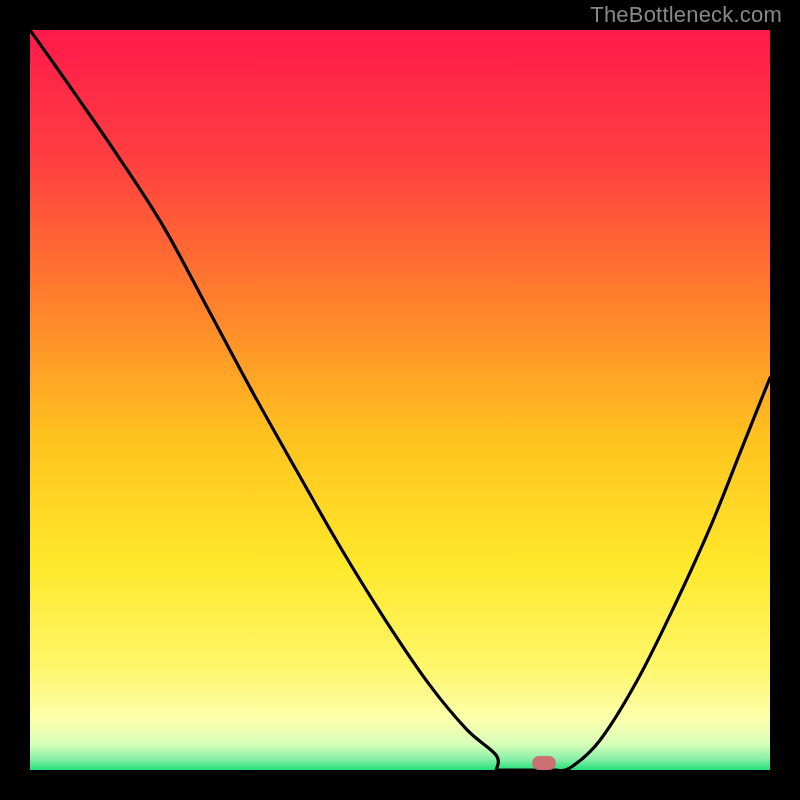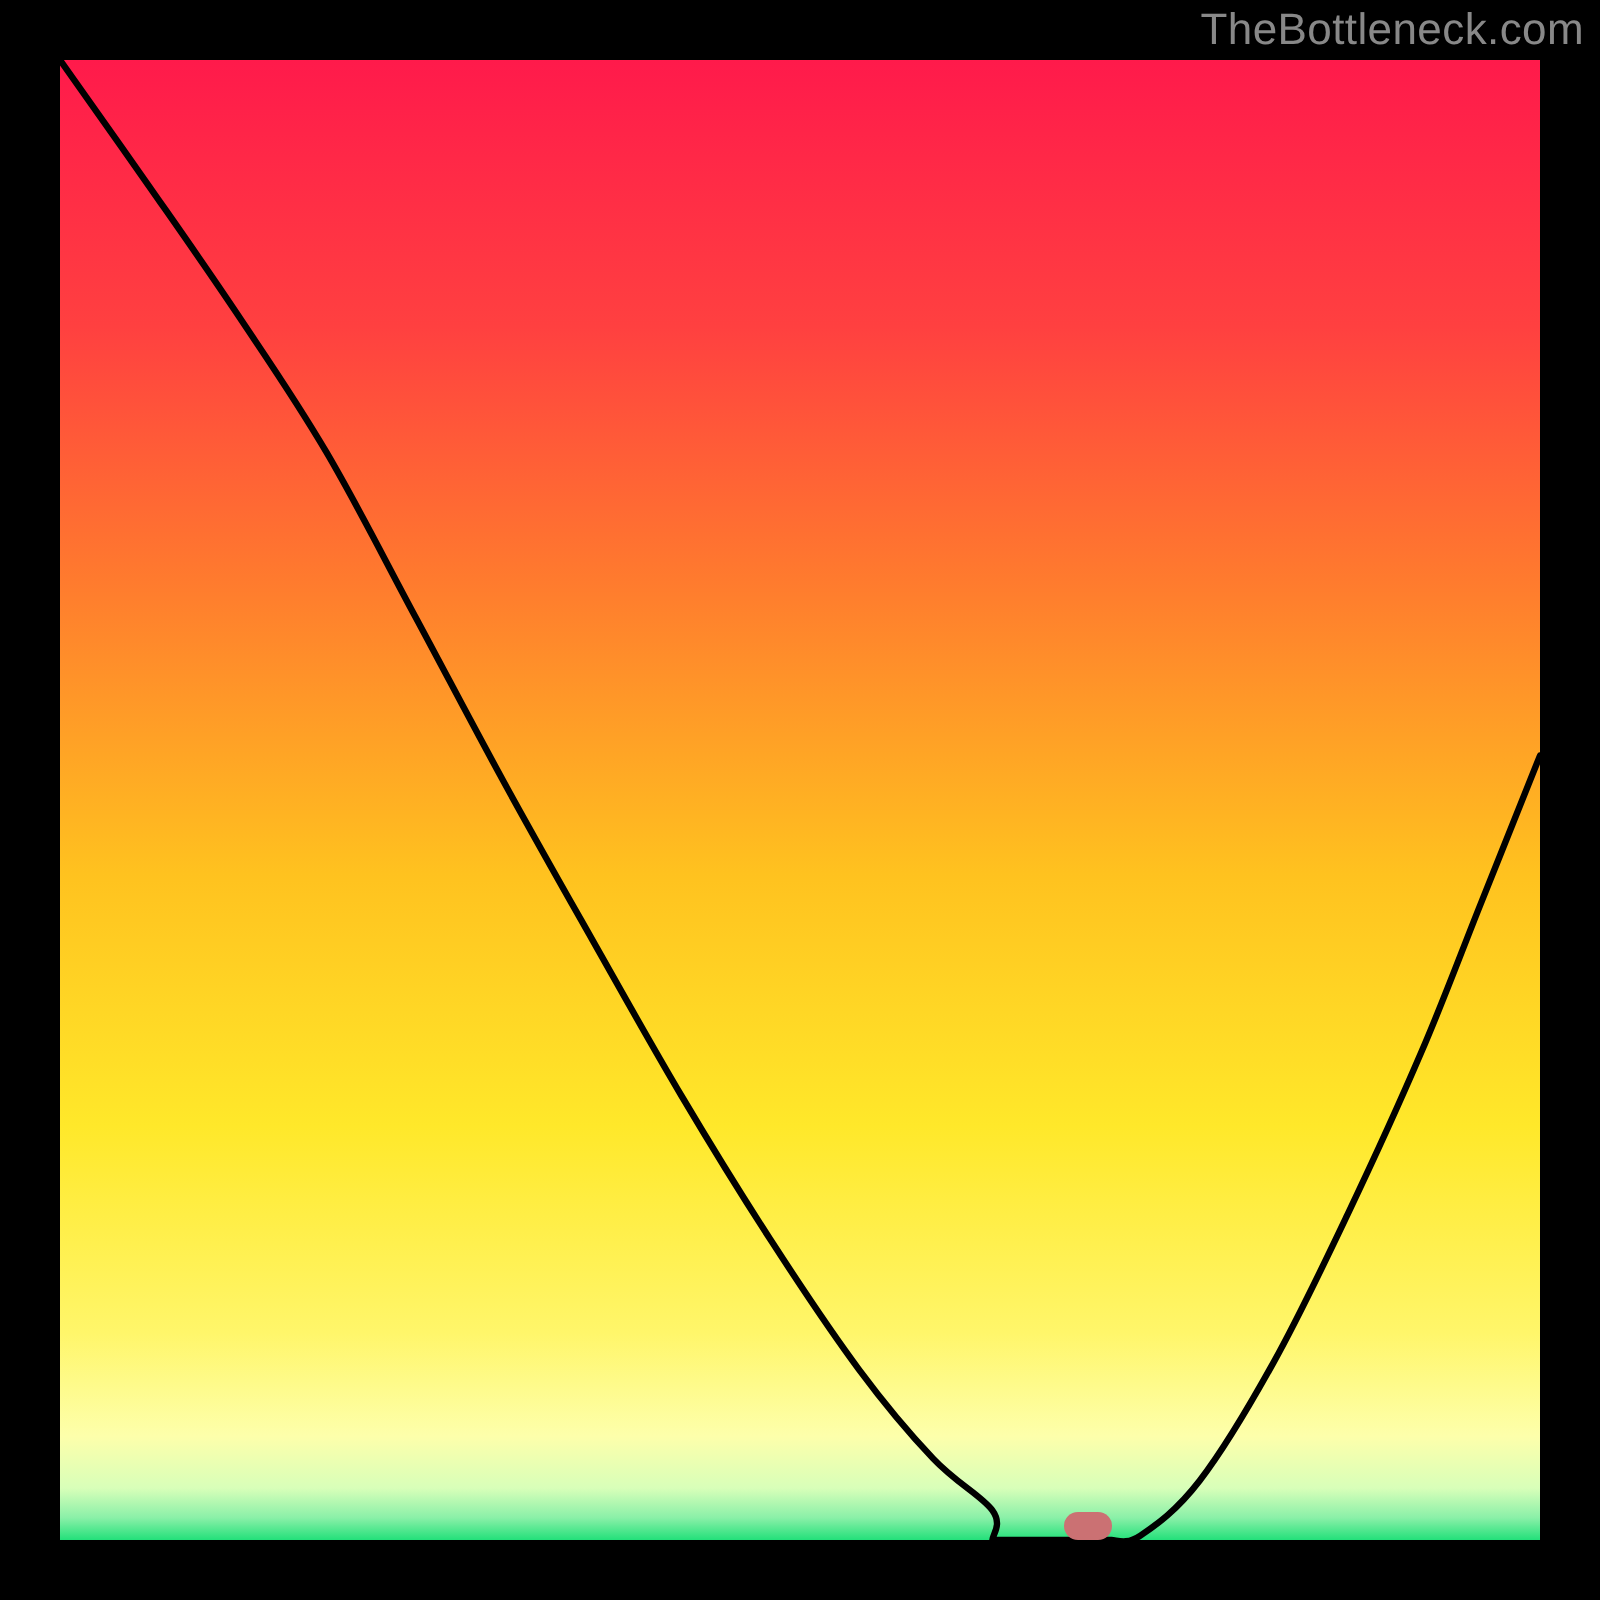--- a/index.html
+++ b/index.html
@@ -12,21 +12,21 @@
   }
   .frame {
     position: relative;
     width: 800px;
     height: 800px;
     background: #000;
   }
   .watermark {
     position: absolute;
     top: 2px;
-    right: 8px;
+    right: 18px;
     color: #888;
     font-family: Arial, Helvetica, sans-serif;
     font-size: 22px;
     font-weight: 500;
     letter-spacing: 0.2px;
   }
   .plot-area {
     position: absolute;
     left: 30px;
     top: 30px;

